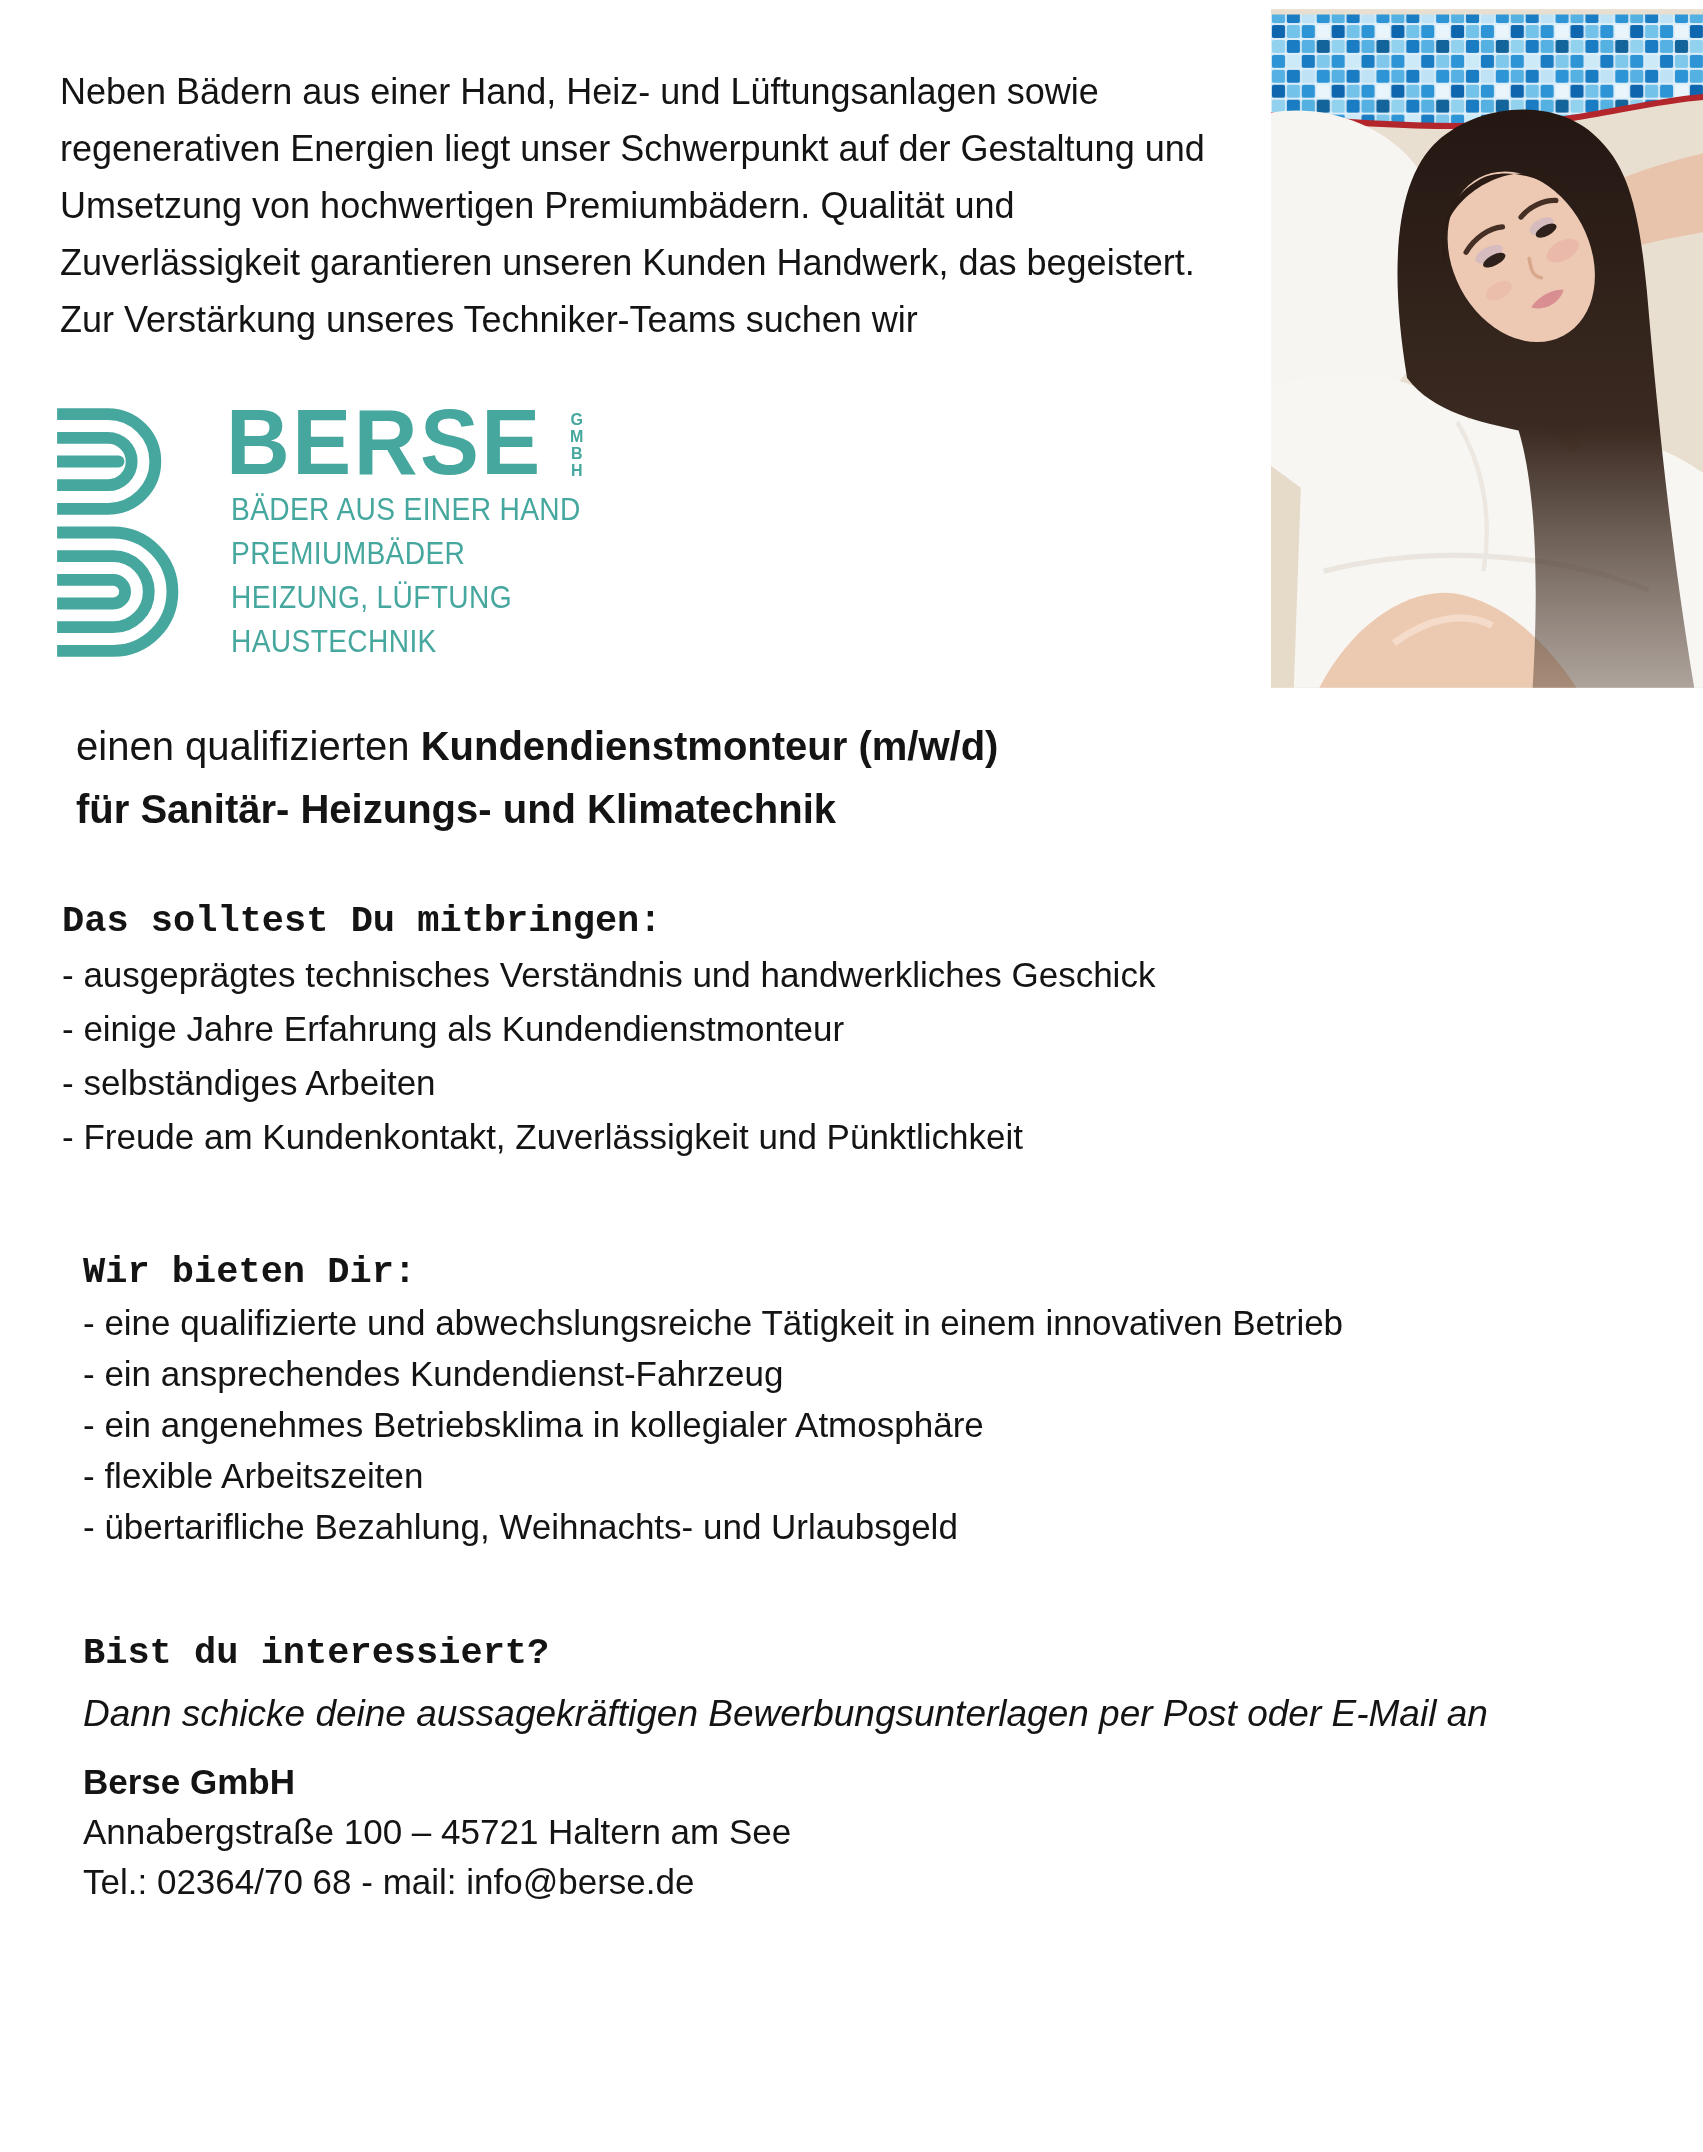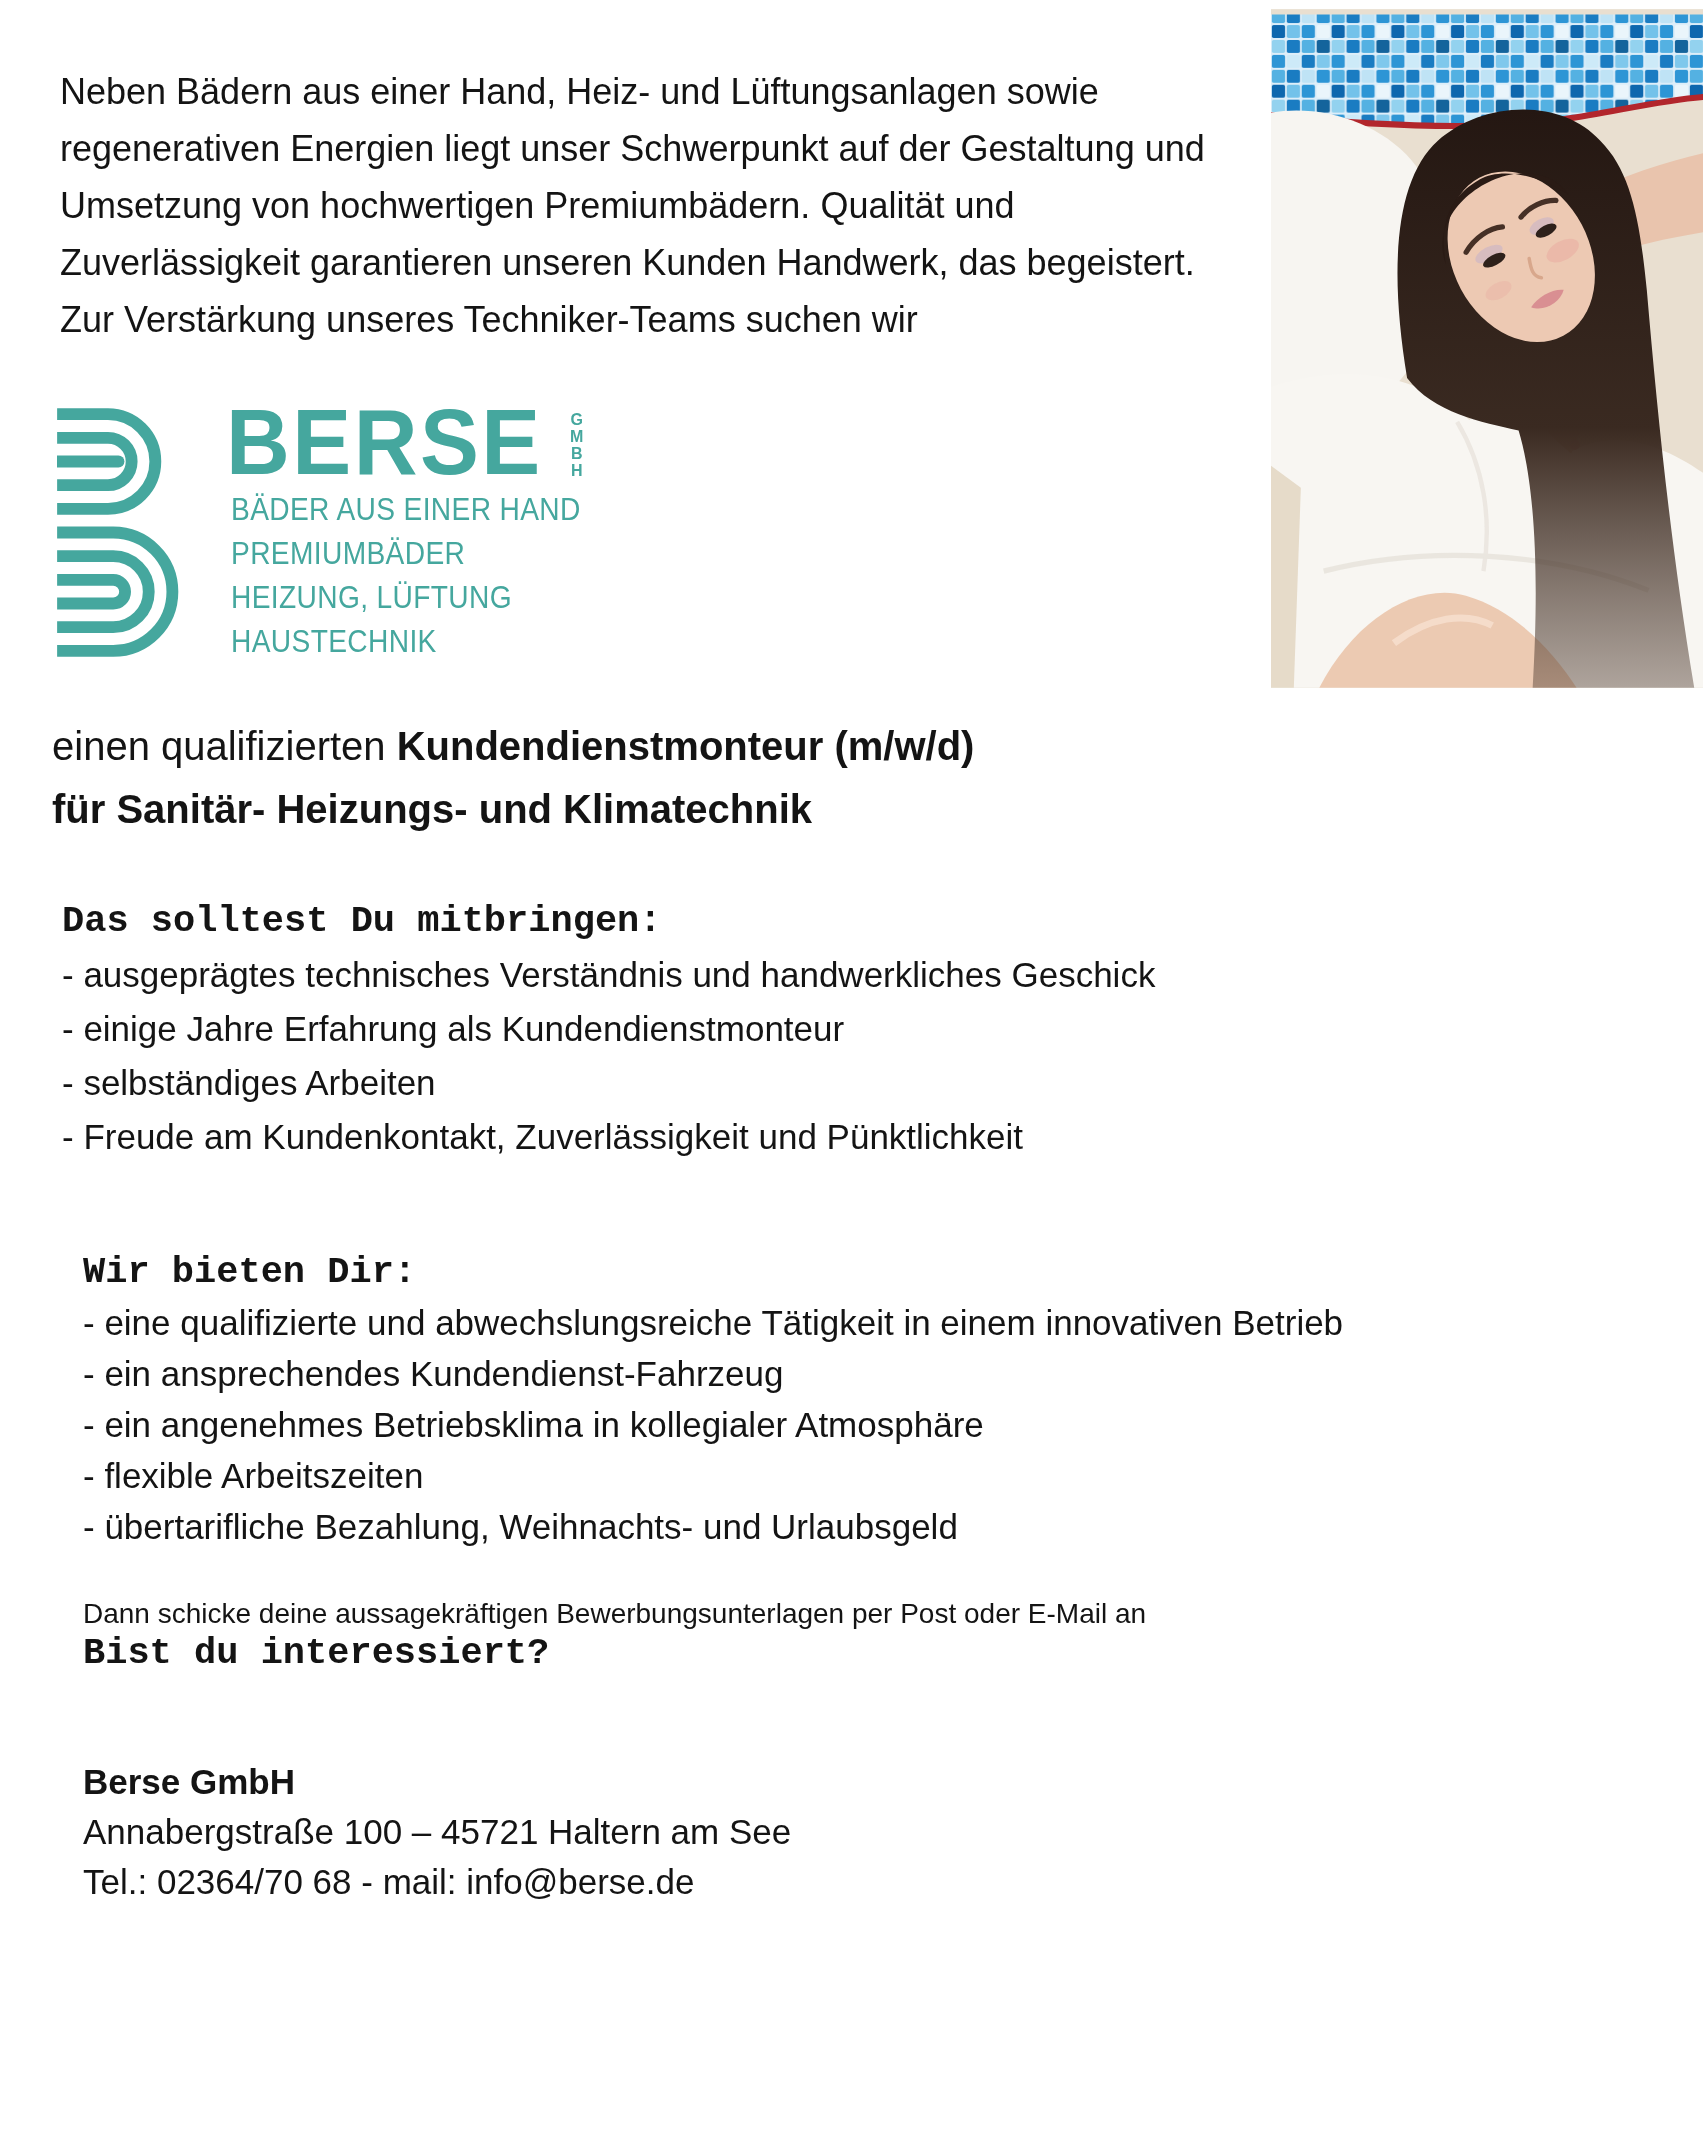--- a/index.html
+++ b/index.html
@@ -29,30 +29,30 @@
     font-size:16px;font-weight:bold;line-height:16.7px;text-align:center;
     letter-spacing:0;
   }
   .taglines{
     position:absolute;left:174px;top:79px;
     font-size:32px;line-height:44px;letter-spacing:0.4px;
     transform:scaleX(.88);transform-origin:left top;white-space:nowrap;
   }
 
   
-  .title{left:32px;top:715px;font-size:40px;line-height:63px;white-space:nowrap;}
+  .title{left:56px;top:715px;font-size:40px;line-height:63px;white-space:nowrap;}
 
   
   .sec-h{font-size:37px;line-height:54px;font-weight:bold;white-space:nowrap;font-family:Liberation Mono, monospace;}
   .req-h{left:42px;top:894px;}
   .req-list{left:42px;top:948px;font-size:35px;line-height:54px;white-space:nowrap;}
   .off-h{left:63px;top:1245px;text-align:right;}
   .off-list{left:63px;top:1297px;font-size:35px;line-height:51px;white-space:nowrap;}
   .int-h{left:63px;top:1626px;}
-  .int-body{left:63px;top:1588px;font-size:28px;line-height:51px;white-space:nowrap;}
+  .int-body{left:63px;top:1688px;font-size:37px;line-height:51px;white-space:nowrap;font-style:italic;}
   .contact{left:63px;top:1757px;font-size:35px;line-height:50px;white-space:nowrap;}
 
   
   .photo{left:1251px;top:8.8px;width:432px;height:679px;}
   .photo svg{display:block;}
 </style>
 </head>
 <body>
 
 <div class="page">

